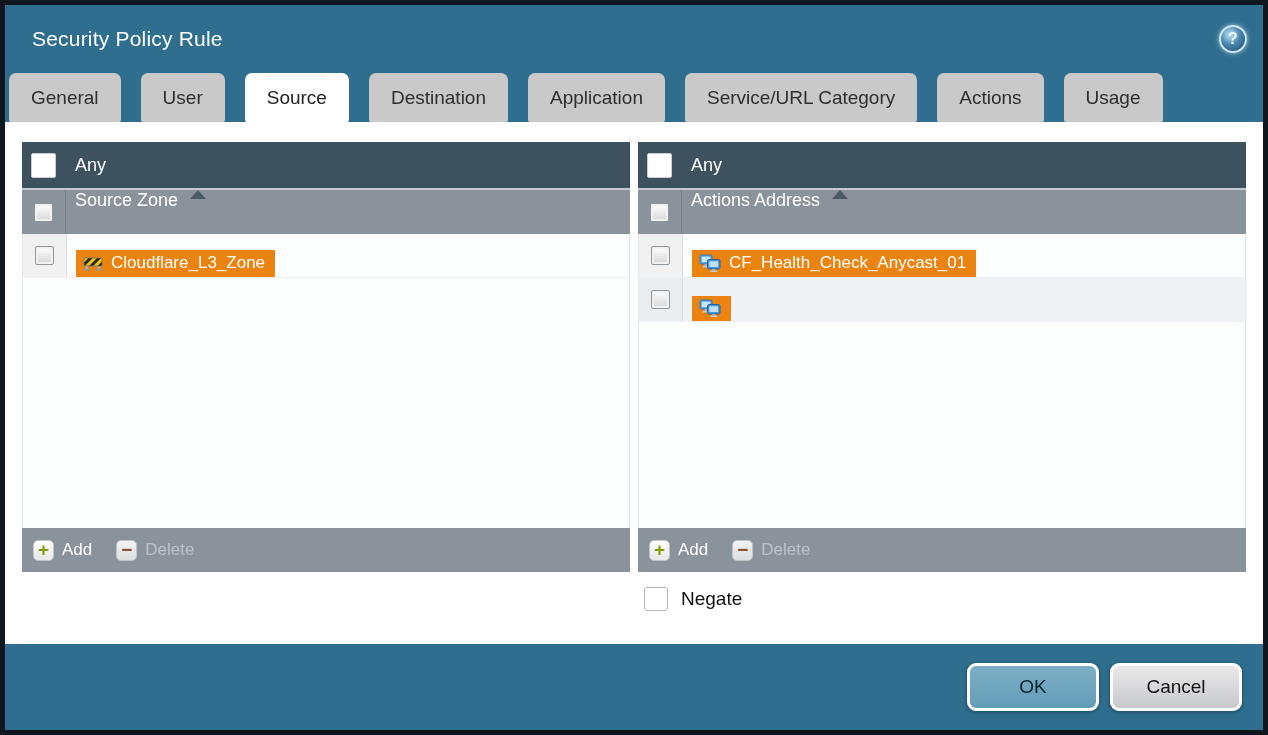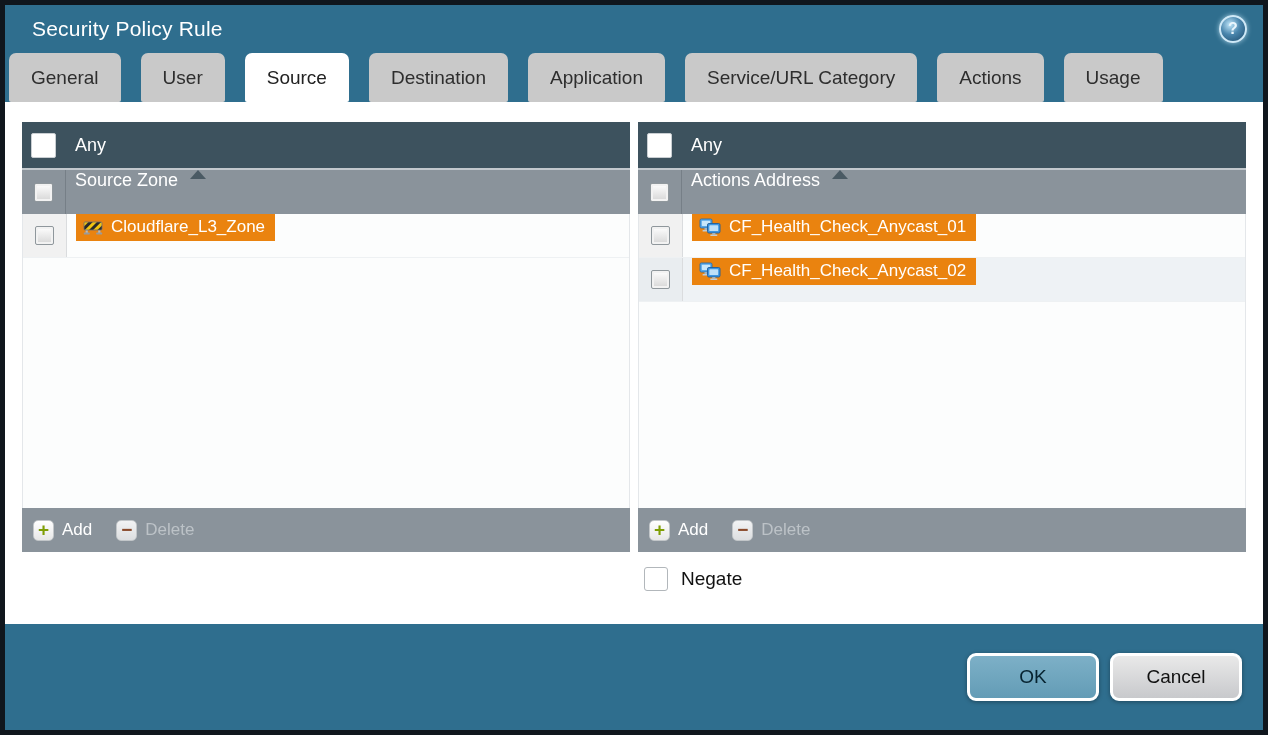--- a/index.html
+++ b/index.html
@@ -7,21 +7,21 @@
 
   .dialog {
     width:1268px; height:735px;
     background:#2f6e8e;
     border:5px solid #10161d;
     display:flex; flex-direction:column;
     position:relative;
   }
 
   
-  .titlebar { height:48px; display:flex; align-items:center; justify-content:space-between; padding:0 16px 0 27px; }
+  .titlebar { height:68px; display:flex; align-items:center; justify-content:space-between; padding:0 16px 0 27px; }
   .title { color:#ffffff; font-size:21px; letter-spacing:.2px; }
   .help {
     width:28px; height:28px; border-radius:50%;
     background:radial-gradient(circle at 38% 32%, #bfe6fa 0%, #4a86ad 45%, #1c4a6b 100%);
     border:2px solid #cfe9f7;
     color:#eaf6fd; display:flex; align-items:center; justify-content:center;
     font-weight:bold; font-size:16px;
     box-shadow:0 0 5px rgba(210,240,255,.7);
     cursor:pointer;
   }
@@ -58,21 +58,21 @@
     box-shadow:inset 0 0 0 2px #f2f2f2;
   }
   .col-title { color:#ffffff; font-size:18px; margin-left:9px; }
   .sort-arrow {
     margin-left:12px; width:0; height:0;
     border-left:8px solid transparent; border-right:8px solid transparent;
     border-bottom:9px solid #4a5a64; cursor:pointer;
   }
 
   .rows { flex:1; background:#fcfdfd; border-left:1px solid #e4e7ea; border-right:1px solid #e4e7ea; overflow:hidden; }
-  .row { height:44px; display:flex; align-items:flex-start; border-bottom:1px solid #eef1f3; cursor:pointer; }
+  .row { height:44px; display:flex; align-items:flex-end; border-bottom:1px solid #eef1f3; cursor:pointer; }
   .row.alt { background:#eef2f5; }
   .row .checkbox-cell { background:#f1f1f1; border-right:1px solid #dadcde; }
   .row.alt .checkbox-cell { background:#e9edf0; }
 
   .chip {
     display:inline-flex; align-items:center; gap:8px;
     background:#ea830f; color:#ffffff; font-size:17px;
     padding:3px 10px 4px 7px; margin-left:9px; white-space:nowrap;
   }
   .chip svg { flex:none; display:block; }
@@ -217,21 +217,20 @@
               <svg width="22" height="18" viewBox="0 0 22 18">
                 <rect x="1" y="1" width="12" height="9" rx="1.4" fill="#58a8e8" stroke="#2b6daa" stroke-width="0.9"></rect>
                 <rect x="2.8" y="2.8" width="8.4" height="5.2" rx="0.7" fill="#c8e7fa"></rect>
                 <rect x="5.5" y="10" width="3" height="2" fill="#9fb3c2"></rect>
                 <rect x="3.5" y="12" width="7" height="1.6" rx="0.7" fill="#c3ccd3"></rect>
                 <rect x="8.5" y="5.5" width="12.5" height="9.5" rx="1.4" fill="#3e96e2" stroke="#1f5d9b" stroke-width="0.9"></rect>
                 <rect x="10.3" y="7.3" width="8.9" height="5.8" rx="0.7" fill="#bfe0f8"></rect>
                 <rect x="13.2" y="15" width="3.2" height="1.6" fill="#9fb3c2"></rect>
                 <rect x="11.2" y="16.4" width="7.2" height="1.5" rx="0.7" fill="#c3ccd3"></rect>
               </svg>
-              <span>CF_Health_Check_Anycast_02</span>
             </span>
           </div>
         </div>
         <div class="panel-footer">
           <div class="tool">
             <span class="tool-icon add">+</span>
             <span>Add</span>
           </div>
           <div class="tool disabled">
             <span class="tool-icon del">−</span>

